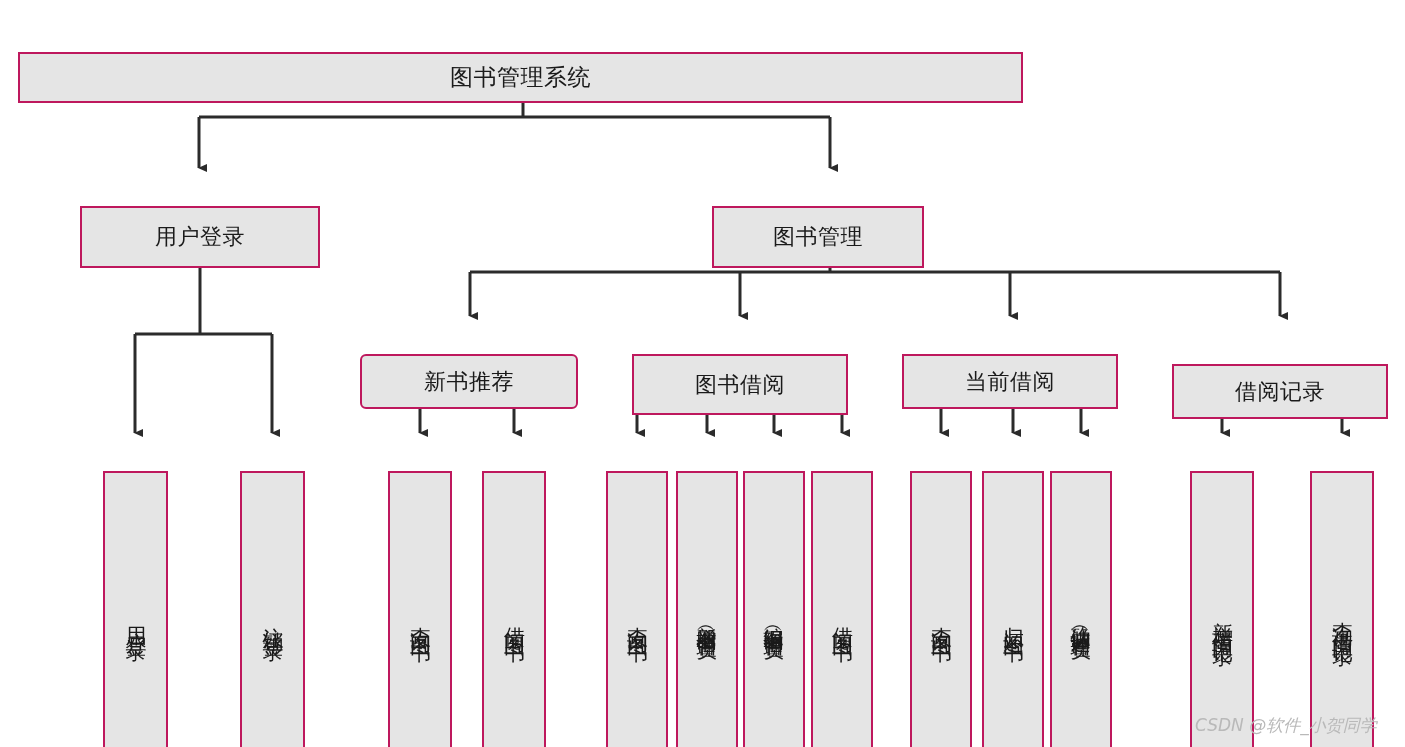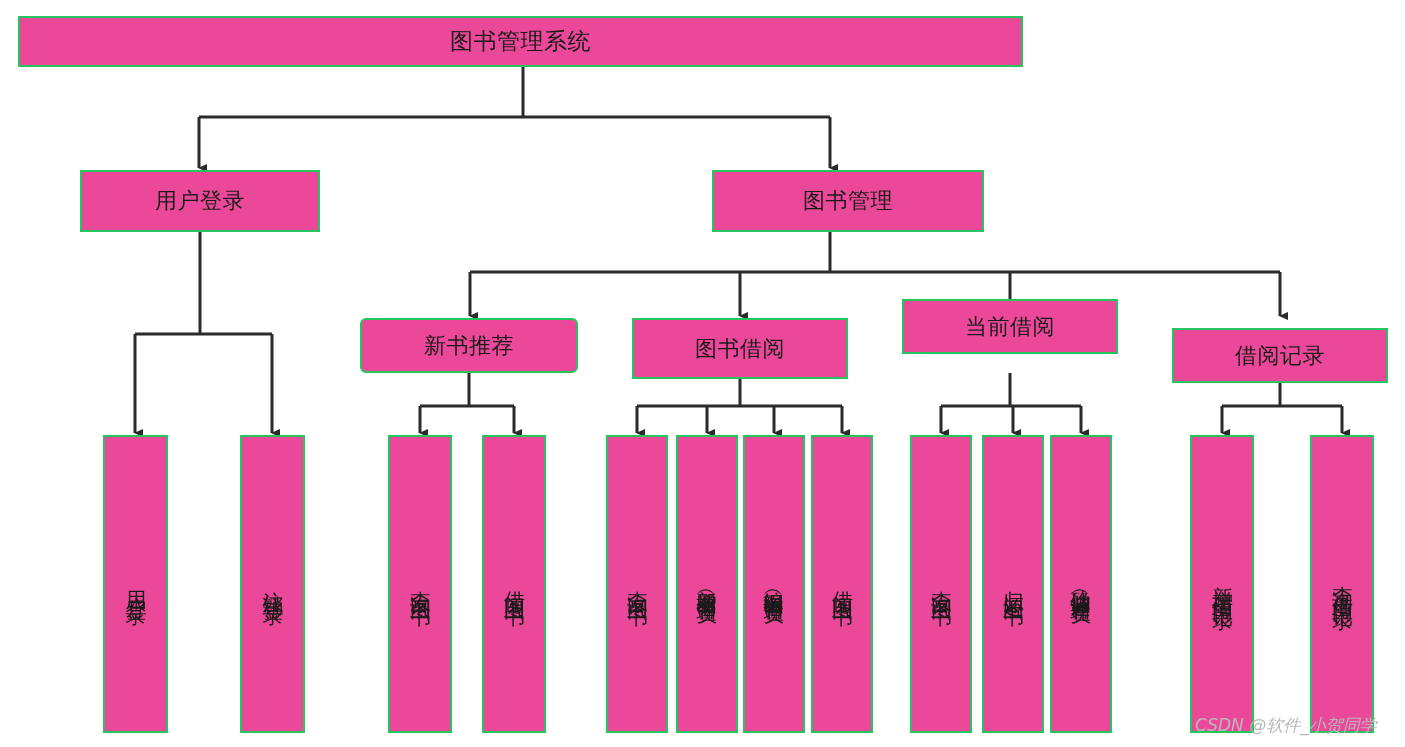--- a/index.html
+++ b/index.html
@@ -22,28 +22,29 @@
     position: absolute;
     left: 0;
     top: 0;
     width: 1405px;
     height: 747px;
     pointer-events: none;
   }
   .node {
     position: absolute;
     box-sizing: border-box;
-    border: 2px solid #22c55e;
-    background: #ec4899;
+    border: 2px solid #be185d;
+    background: #e5e5e5;
     display: flex;
     align-items: center;
     justify-content: center;
     color: #1a1a1a;
     line-height: 1.05;
     text-align: center;
+    margin-top: 36px;
   }
   .node.horiz {
     font-size: 22px;
     letter-spacing: 0.5px;
     white-space: nowrap;
   }
   .node.root {
     font-size: 23px;
   }
   .node.vert {
@@ -116,30 +117,30 @@
       </g>
   </svg>
 
   <div id="node-layer">
       <div class="node horiz root" style="left: 18px; top: 16px; width: 1005px; height: 51px;">
         <span class="node-label">图书管理系统</span>
       </div>
       <div class="node horiz" style="left: 80px; top: 170px; width: 240px; height: 62px;">
         <span class="node-label">用户登录</span>
       </div>
-      <div class="node horiz" style="left: 712px; top: 170px; width: 272px; height: 62px;">
+      <div class="node horiz" style="left: 712px; top: 170px; width: 212px; height: 62px;">
         <span class="node-label">图书管理</span>
       </div>
       <div class="node horiz" style="left: 360px; top: 318px; width: 218px; height: 55px; border-radius: 6px;">
         <span class="node-label">新书推荐</span>
       </div>
       <div class="node horiz" style="left: 632px; top: 318px; width: 216px; height: 61px;">
         <span class="node-label">图书借阅</span>
       </div>
-      <div class="node horiz" style="left: 902px; top: 299px; width: 216px; height: 55px; align-items: center;">
+      <div class="node horiz" style="left: 902px; top: 318px; width: 216px; height: 55px; align-items: center;">
         <span class="node-label">当前借阅</span>
       </div>
       <div class="node horiz" style="left: 1172px; top: 328px; width: 216px; height: 55px;">
         <span class="node-label">借阅记录</span>
       </div>
       <div class="node vert" style="left: 103px; top: 435px; width: 65px; height: 298px;">
         <span class="node-label">用户登录</span>
       </div>
       <div class="node vert" style="left: 240px; top: 435px; width: 65px; height: 298px;">
         <span class="node-label">注销登录</span>

